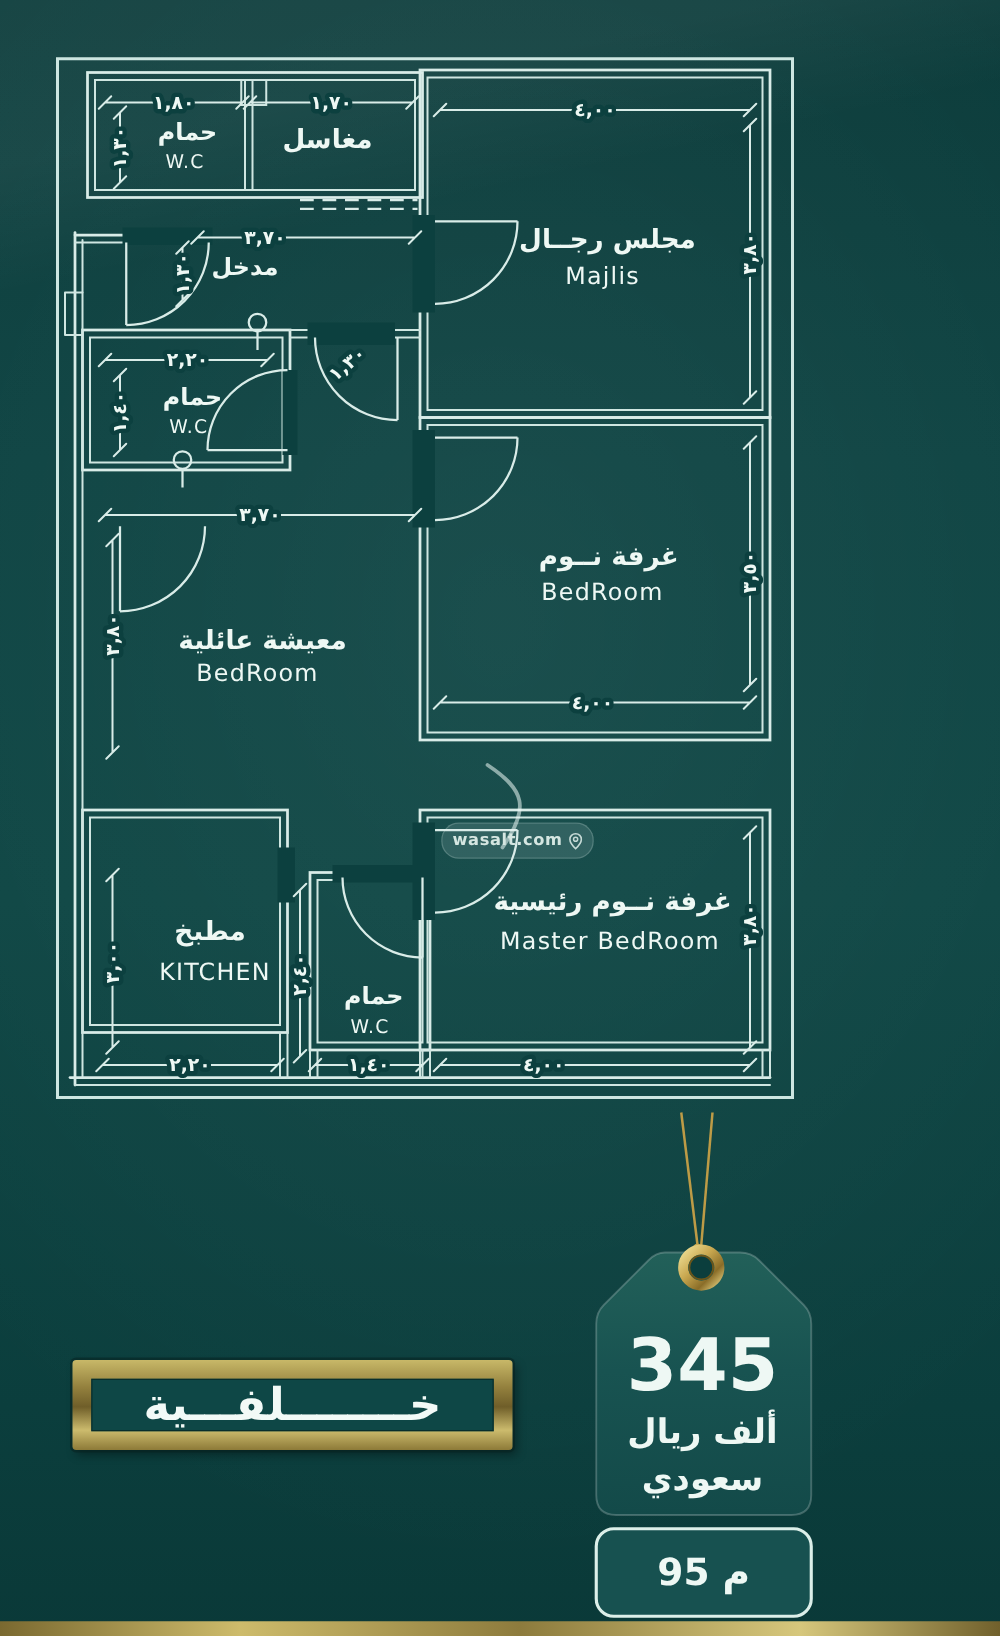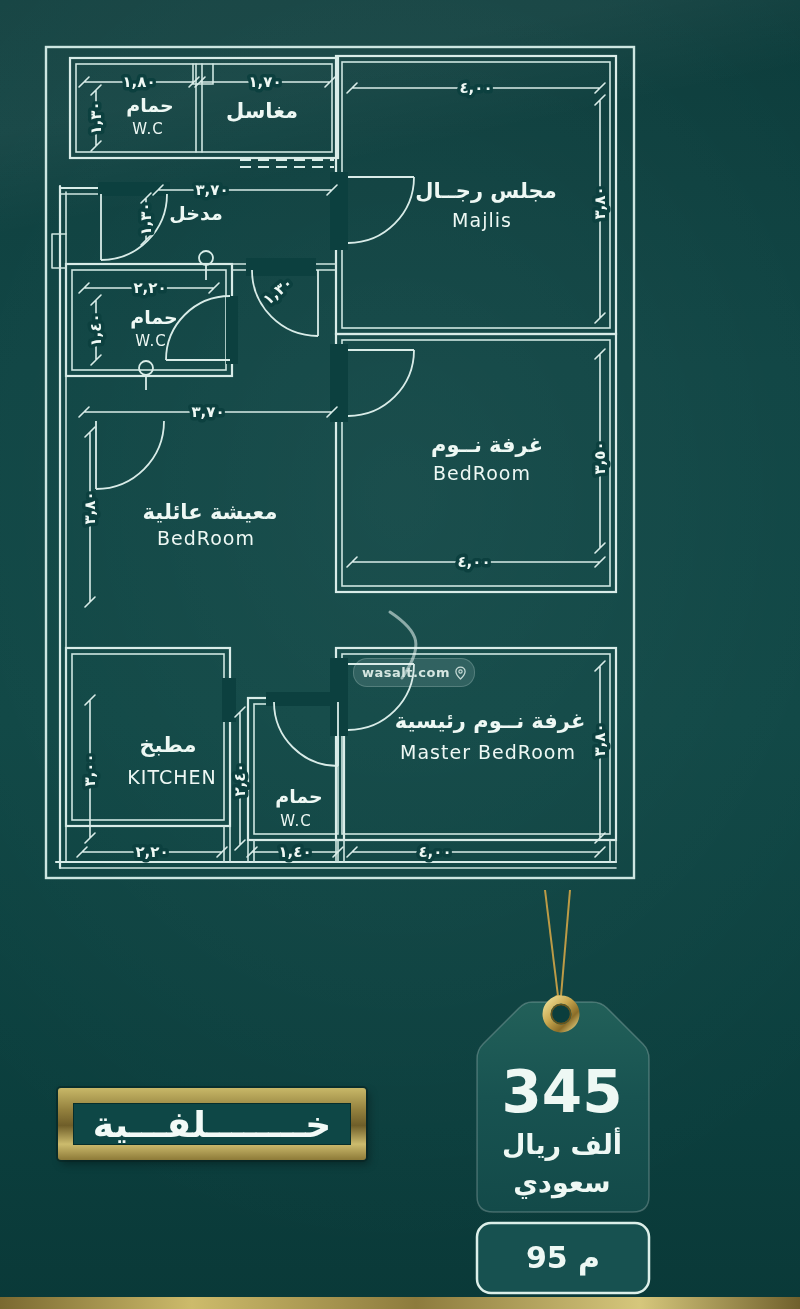--- a/index.html
+++ b/index.html
@@ -32,21 +32,21 @@
   .goldline{stroke:#bd9b46;fill:none;stroke-width:2;}
   .swoosh{stroke:rgba(236,249,245,0.55);fill:none;stroke-width:3;stroke-linecap:round;}
 
   .watermark{
     position:absolute;left:353px;top:640px;width:120px;height:27px;border-radius:14px;
     background:rgba(225,243,238,0.13);border:1px solid rgba(225,243,238,0.20);
     display:flex;align-items:center;justify-content:center;gap:5px;
     color:#d5e6e1;font-size:13px;font-weight:bold;letter-spacing:0.5px;margin-top:18px;
   }
   .side-label-frame{
-    position:absolute;left:58px;top:1088px;width:308px;height:72px;box-sizing:border-box;
+    position:absolute;left:58px;top:1088px;width:352px;height:72px;box-sizing:border-box;
     padding:15px;border-radius:3px;
     background:linear-gradient(180deg,#c8b868 0%,#94813e 30%,#6f5e29 52%,#ccbb6d 78%,#8d7a38 100%);
     box-shadow:0 0 0 2px rgba(8,34,33,0.55), 3px 4px 8px rgba(0,0,0,0.35);
   }
   .side-label-inner{
     width:100%;height:100%;box-sizing:border-box;background:#0e4746;
     border:1px solid rgba(6,40,38,0.8);
     display:flex;align-items:center;justify-content:center;
   }
   .side-label-text{color:#f2faf7;font-size:36px;font-weight:bold;direction:rtl;}

